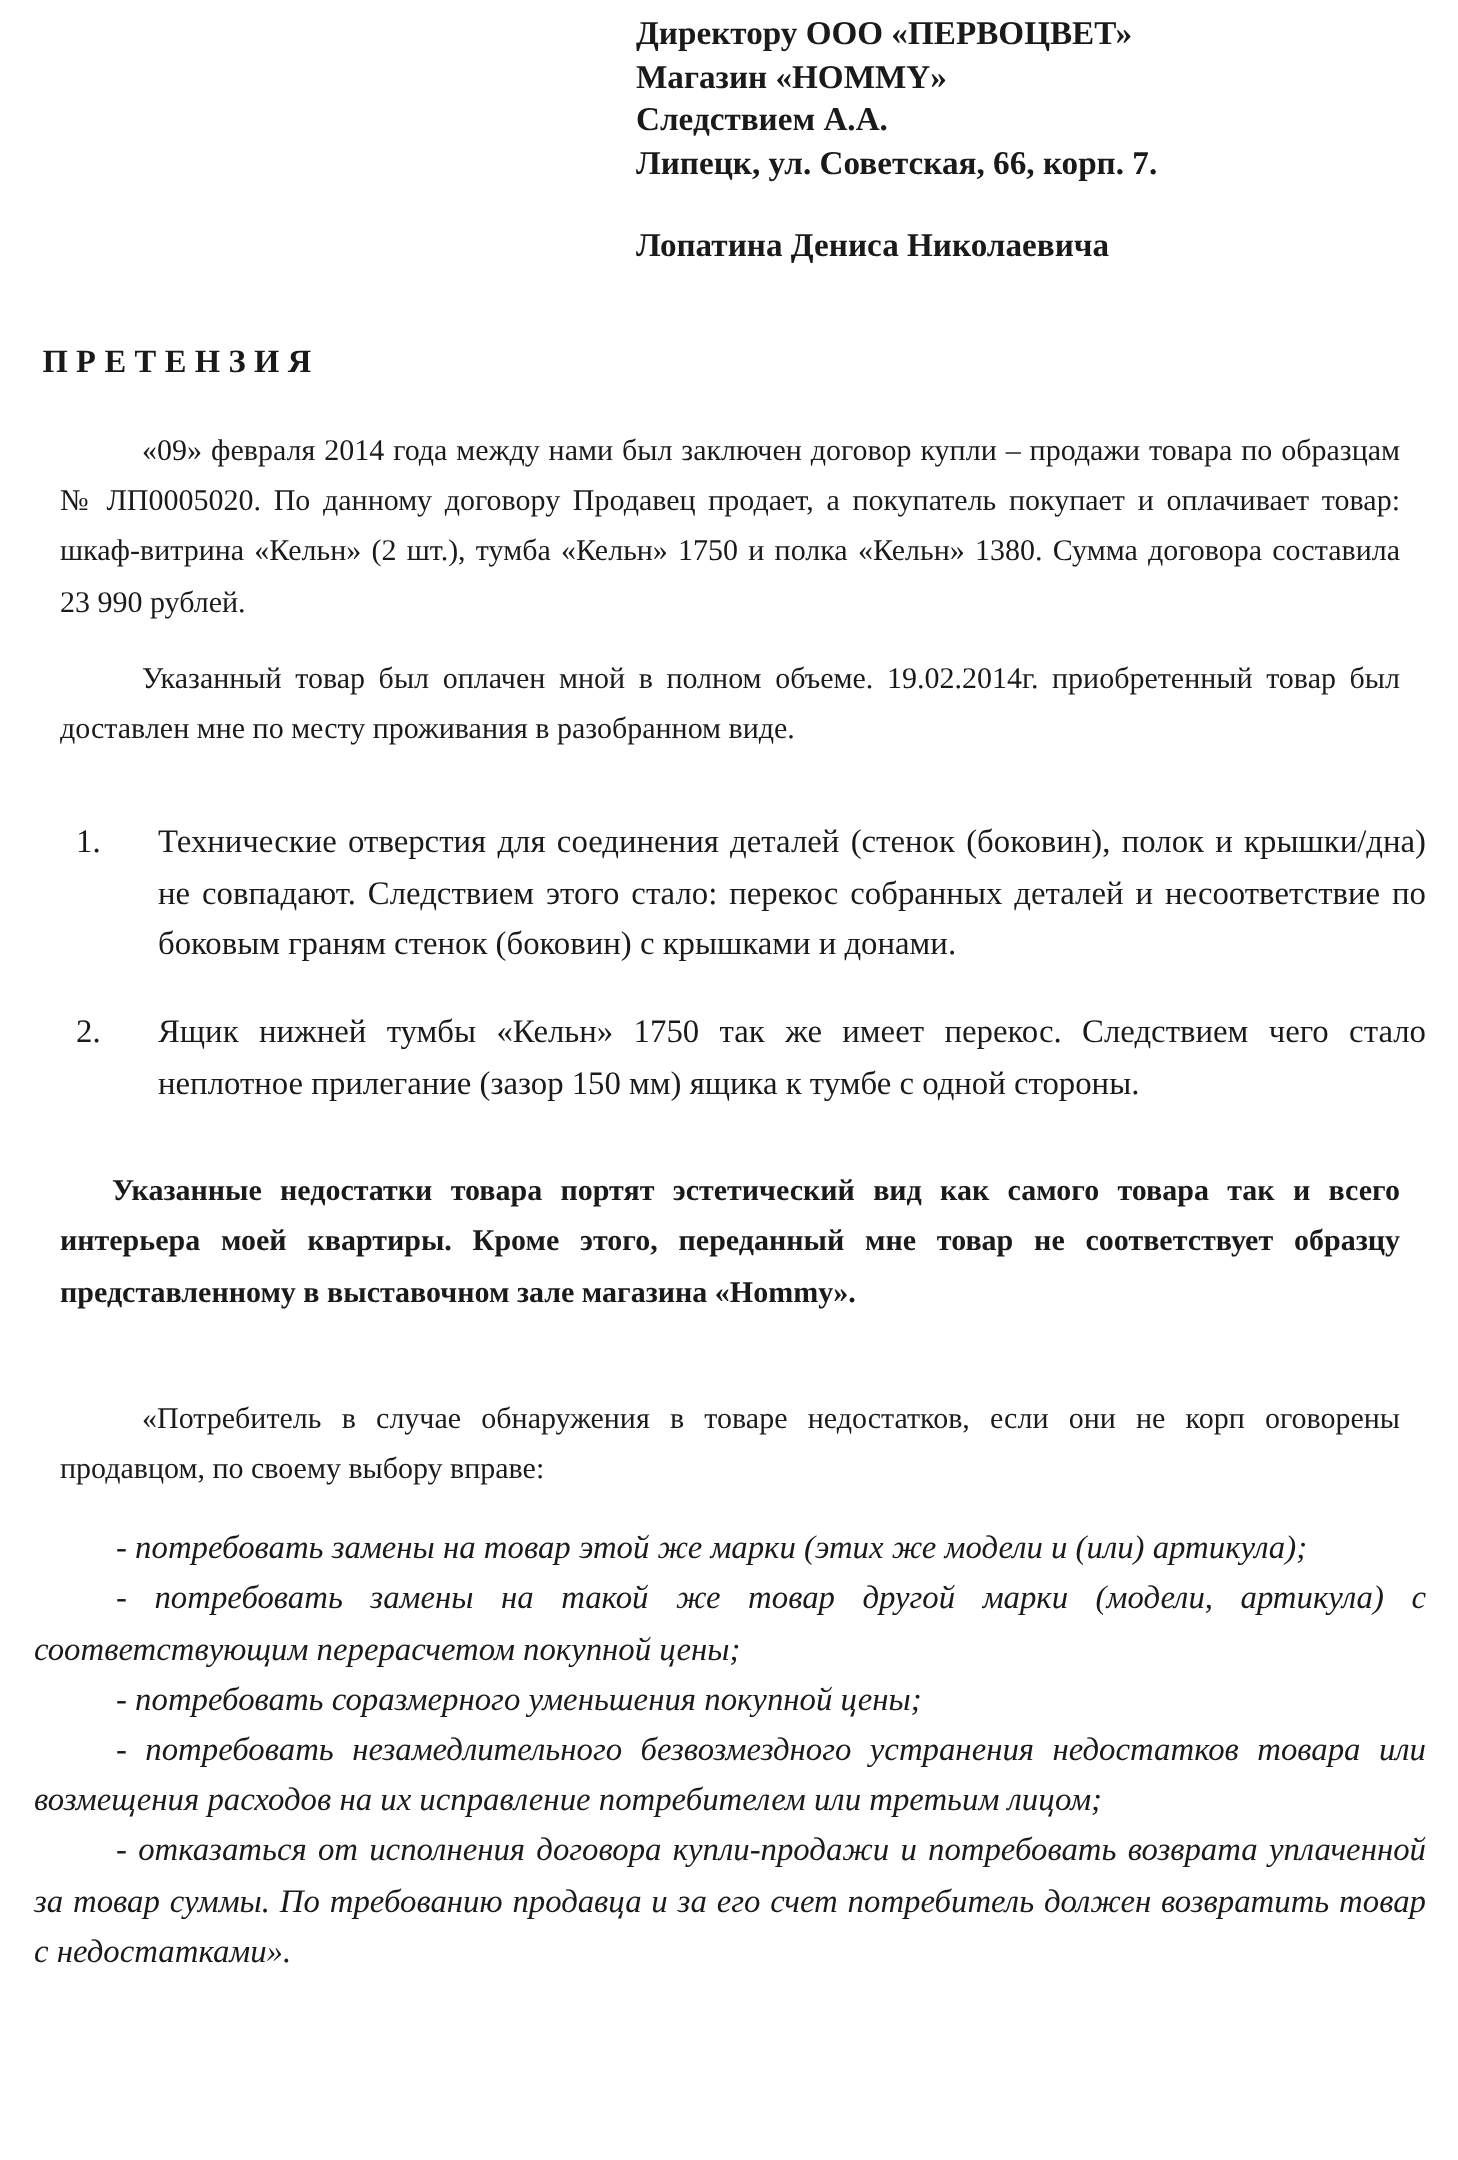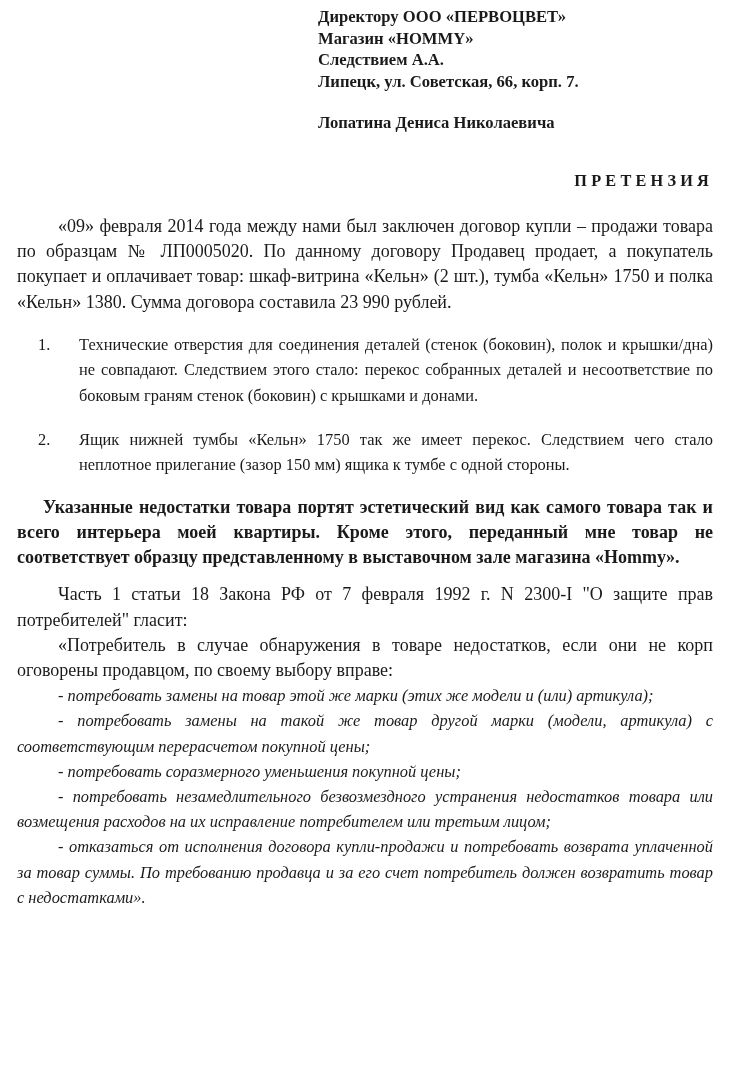--- a/index.html
+++ b/index.html
@@ -44,33 +44,33 @@
     margin-top: 20px;
     font-weight: bold;
     font-size: 16.6px;
     line-height: 21.6px;
     white-space: nowrap;
   }
 
   
   .doc-title {
     margin-top: 37px;
-    text-align: right;
+    text-align: left;
     font-weight: bold;
     font-size: 16.3px;
     letter-spacing: 4.2px;
     text-indent: 4.2px;
   }
 
   
   .body-block { margin-top: 23px; }
 
   p.para {
-    margin: 0;
-    font-size: 18px;
+    margin: 13px;
+    font-size: 15px;
     line-height: 25.2px;
     text-align: justify;
     text-indent: 41px;
     hyphens: none;
   }
   p.para.bold {
     font-weight: bold;
     text-indent: 26px;
   }
   .gap-lg { height: 17px; }
@@ -123,20 +123,21 @@
       <span class="line">Липецк, ул. Советская, 66, корп. 7.</span>
     </div>
 
     <div class="sender">Лопатина Дениса Николаевича</div>
 
     <div class="doc-title">ПРЕТЕНЗИЯ</div>
 
     <div class="body-block">
 
       <p class="para">«09» февраля 2014 года между нами был заключен договор купли – продажи товара по образцам № ЛП0005020. По данному договору Продавец продает, а покупатель покупает и оплачивает товар: шкаф-витрина «Кельн» (2 шт.), тумба «Кельн» 1750 и полка «Кельн» 1380. Сумма договора составила 23 990 рублей.</p>
+      <p class="para">Указанный товар был оплачен мной в полном объеме. 19.02.2014г. приобретенный товар был доставлен мне по месту проживания в разобранном виде.</p>
 
       <div class="gap-lg"></div>
 
       <ol class="defects">
         <li>
           <span class="marker">1.</span>
           <span>Технические отверстия для соединения деталей (стенок (боковин), полок и крышки/дна) не совпадают. Следствием этого стало: перекос собранных деталей и несоответствие по боковым граням стенок (боковин) с крышками и донами.</span>
         </li>
         <li>
           <span class="marker">2.</span>
@@ -144,21 +145,20 @@
         </li>
       </ol>
 
       <div class="gap-lg"></div>
 
       <p class="para bold">Указанные недостатки товара портят  эстетический вид как самого товара так и всего интерьера моей квартиры. Кроме этого, переданный мне товар  не соответствует образцу представленному в выставочном зале магазина «Hommy».</p>
 
       <div class="gap-md"></div>
 
       <div class="statute">
-        <p class="para">Часть 1 статьи 18 Закона РФ от 7 февраля 1992 г. N 2300-I "О защите прав потребителей" гласит:</p>
         <p class="para">«Потребитель в случае обнаружения в товаре недостатков, если они не корп оговорены продавцом, по своему выбору вправе:</p>
         <p class="dash-item">- потребовать замены на товар этой же марки (этих же модели и (или) артикула);</p>
         <p class="dash-item">- потребовать замены на такой же товар другой марки (модели, артикула) с соответствующим перерасчетом покупной цены;</p>
         <p class="dash-item">- потребовать соразмерного уменьшения покупной цены;</p>
         <p class="dash-item">- потребовать незамедлительного безвозмездного устранения недостатков товара или возмещения расходов на их исправление потребителем или третьим лицом;</p>
         <p class="dash-item">- отказаться от исполнения договора купли-продажи и потребовать возврата уплаченной за товар суммы. По требованию продавца и за его счет потребитель должен возвратить товар с недостатками».</p>
       </div>
 
     </div>
   </div>

